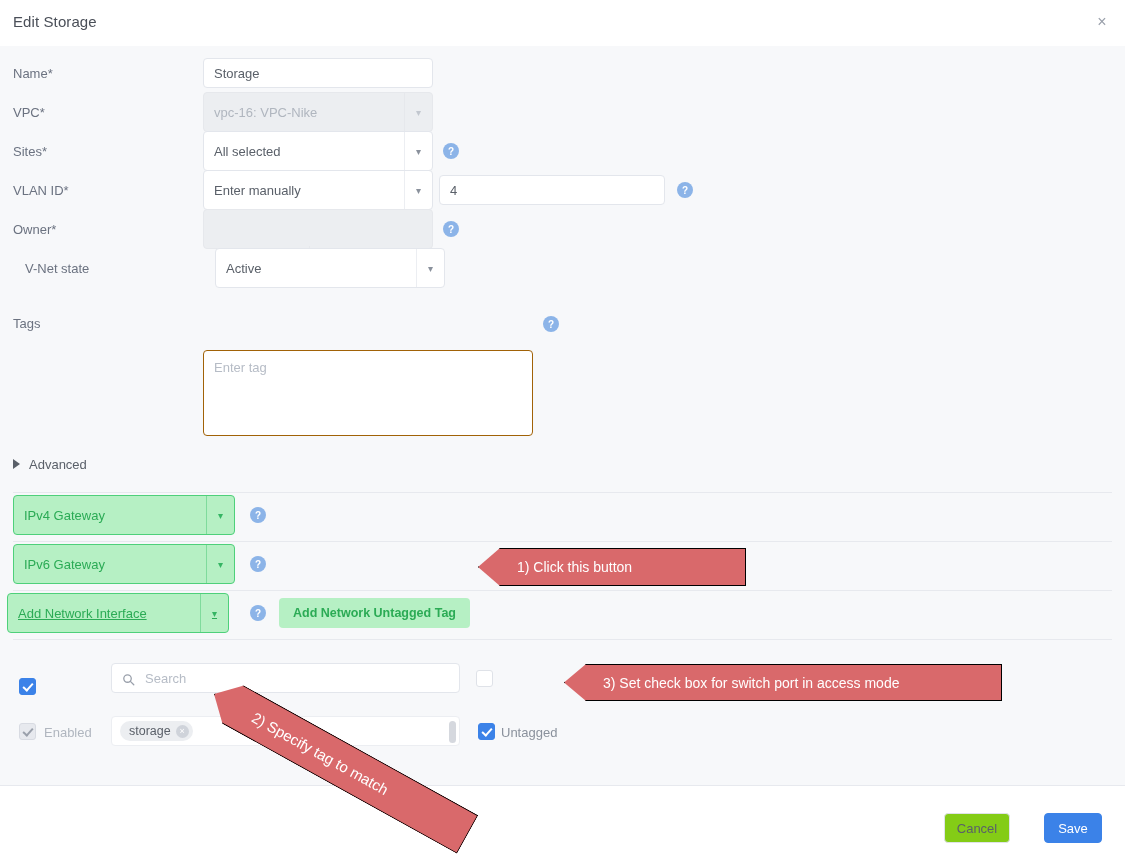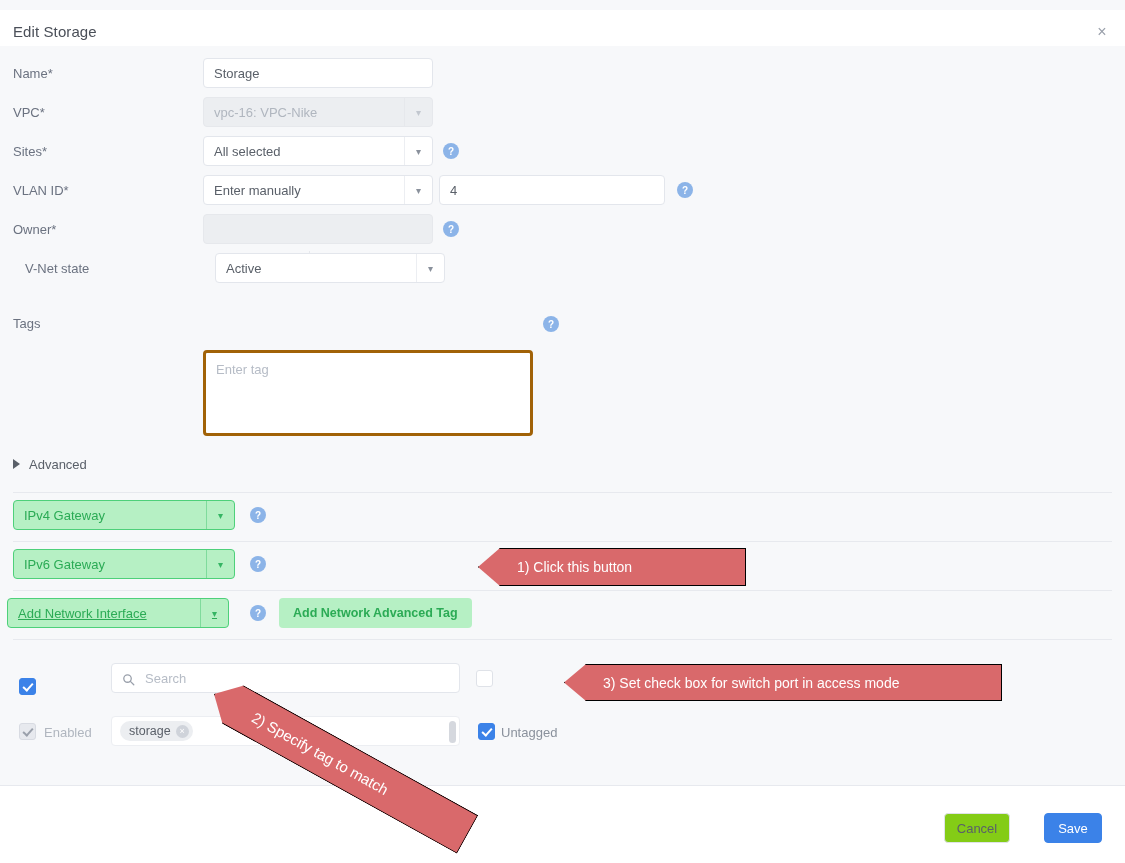--- a/index.html
+++ b/index.html
@@ -11,21 +11,21 @@
     overflow: hidden;
   }
   #page {
     position: relative;
     width: 1125px; height: 863px;
     background: #f7f8fa;
   }
 
   
   .modal-header {
-    position: absolute; left: 0; top: 10px;
+    position: absolute; left: 0; top: 0;
     width: 1125px; height: 63px;
     background: #ffffff;
     border-bottom: 6px solid #4d7c0f;
   }
   .modal-title {
     position: absolute; left: 13px; top: 13px;
     font-size: 15px; color: #4a4f58; font-weight: 400;
     letter-spacing: .1px;
   }
   .close-icon {
@@ -60,21 +60,21 @@
     font-size: 13px;
     color: #5a6069;
     display: flex; align-items: center;
     padding: 0 10px;
     top: 50%; transform: translateY(-50%);
   }
   .ctrl.input { }
 
   .select {
     position: absolute; top: 50%; transform: translateY(-50%);
-    height: 30px; border: 1px solid #e3e6ec; border-radius: 4px;
+    height: 40px; border: 1px solid #e3e6ec; border-radius: 4px;
     background: #ffffff; display: flex; align-items: center;
     font-size: 13px; color: #5a6069; padding: 0 0 0 10px;
     cursor: pointer;
     gap: 36px;
   }
   .select .sel-text { flex: 1; white-space: nowrap; overflow: hidden; }
   .select .caret {
     width: 28px; height: 100%;
     display: flex; align-items: center; justify-content: center;
     border-left: 1px solid #eceef2;
@@ -94,21 +94,21 @@
     background: #8cb4e8;
     color: #ffffff; font-size: 10px; font-weight: bold;
     display: flex; align-items: center; justify-content: center;
     cursor: pointer;
   }
 
   
   .tags-area {
     position: absolute; left: 203px; top: 304px;
     width: 330px; height: 86px;
-    border: 3px solid #a16207; border-radius: 4px;
+    border: 1px solid #a16207; border-radius: 4px;
     background: #ffffff;
     font-size: 13px; color: #b6bcc6;
     padding: 9px 10px;
     resize: none;
     font-family: "Liberation Sans", sans-serif;
   }
   .tags-area::placeholder { color: #b6bcc6; }
 
   
   .advanced-row {
@@ -367,21 +367,21 @@
     </div>
 
     <div class="divider" style="top:544px;"></div>
 
     <div class="form-row" style="top:548px;">
       <div class="select green" style="left:7px; width:222px;text-decoration:underline;">
         <span class="sel-text">Add Network Interface</span>
         <span class="caret">▾</span>
       </div>
       <div class="help-icon" style="left:250px;">?</div>
-      <button class="green-btn" style="left:279px;">Add Network Advanced Tag</button>
+      <button class="green-btn" style="left:279px;">Add Network Untagged Tag</button>
     </div>
 
     <div class="divider" style="top:593px;"></div>
 
     <div class="cb checked" style="left:19px; top:632px; transform:none;"></div>
     <div class="search-box">
       <span class="search-icon">
         <svg width="13" height="13" viewBox="0 0 16 16" fill="none" stroke="#9aa0ab" stroke-width="1.6">
           <circle cx="6.8" cy="6.8" r="4.6"></circle>
             <line x1="10.3" y1="10.3" x2="14.5" y2="14.5" stroke-linecap="round"></line>

